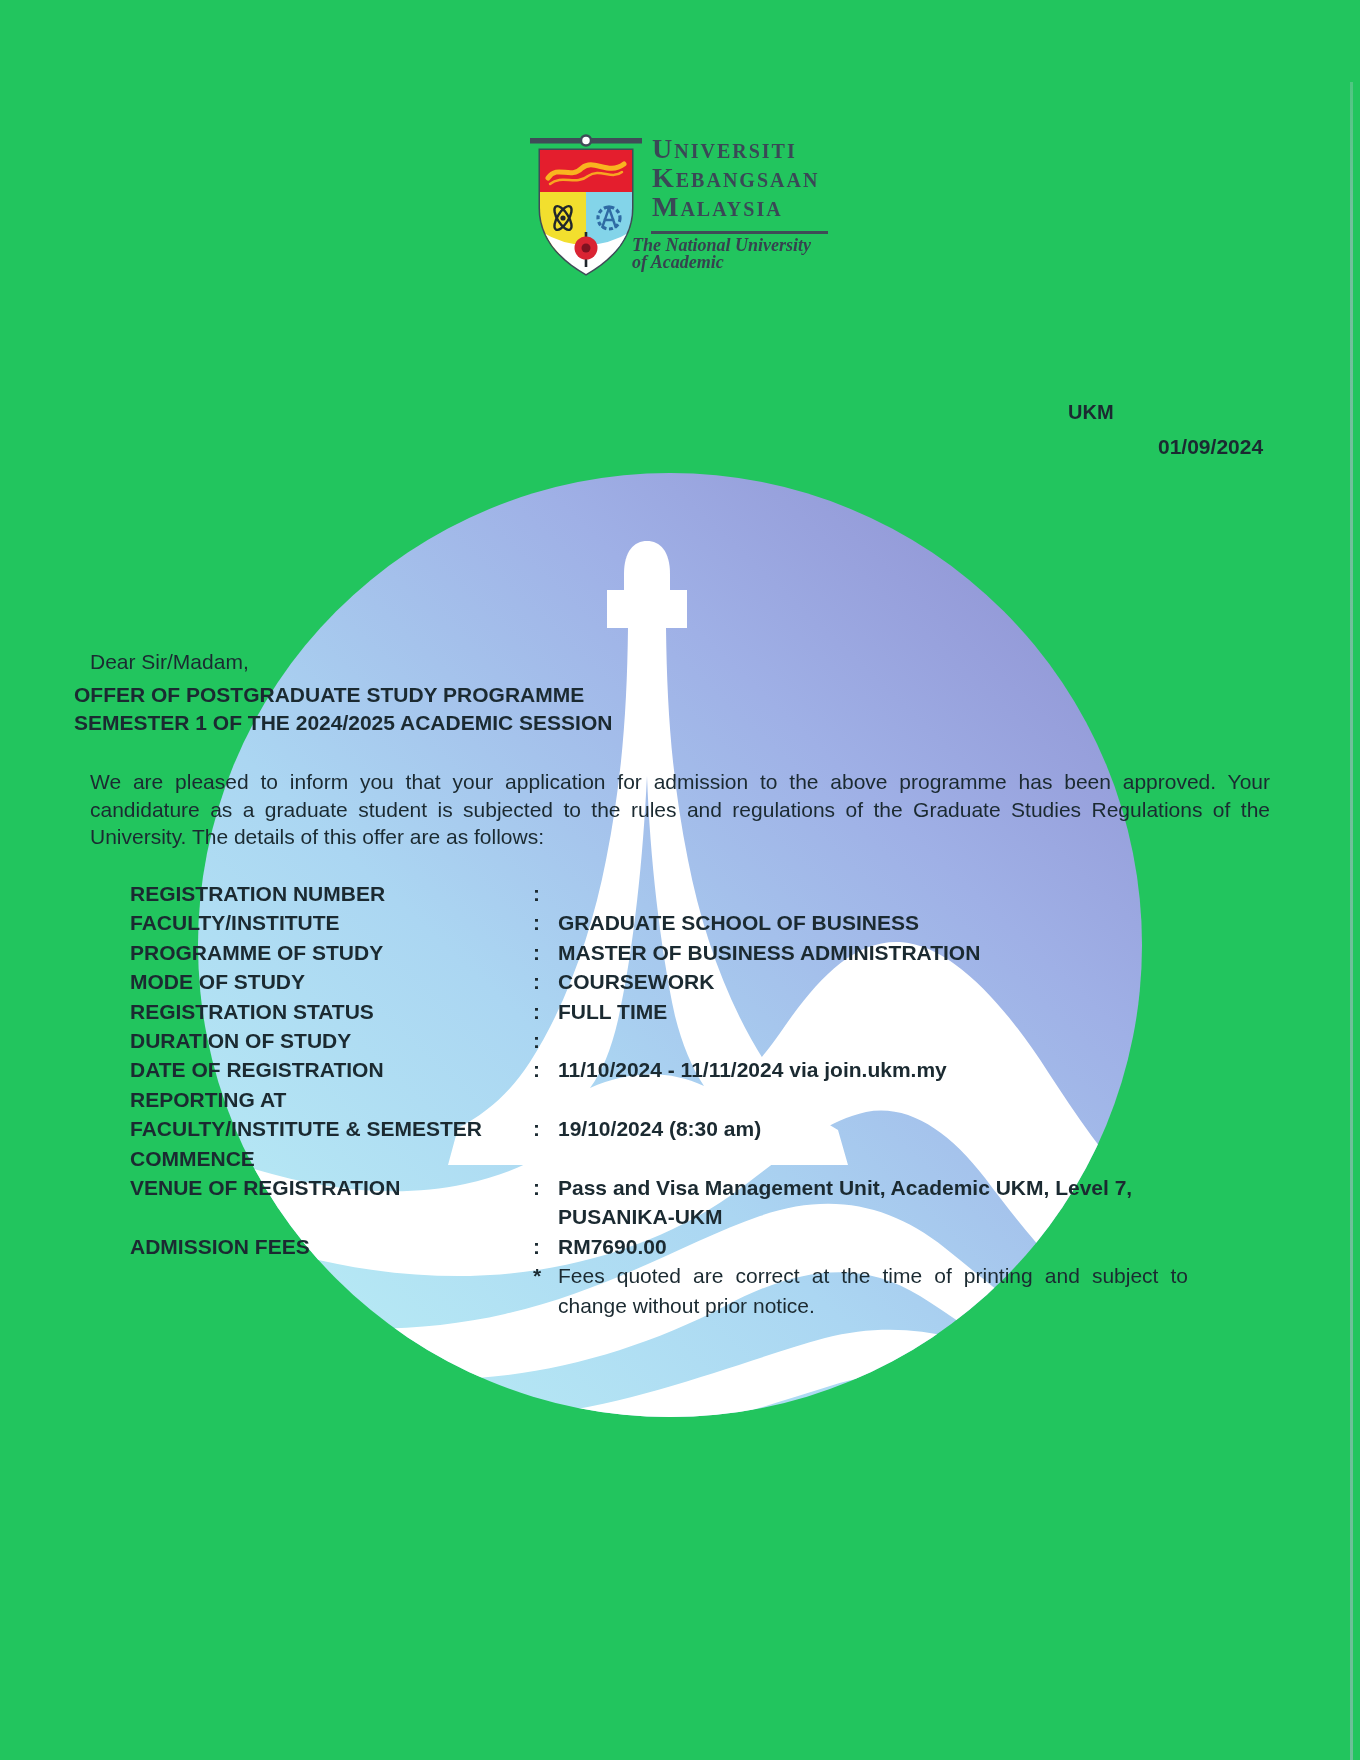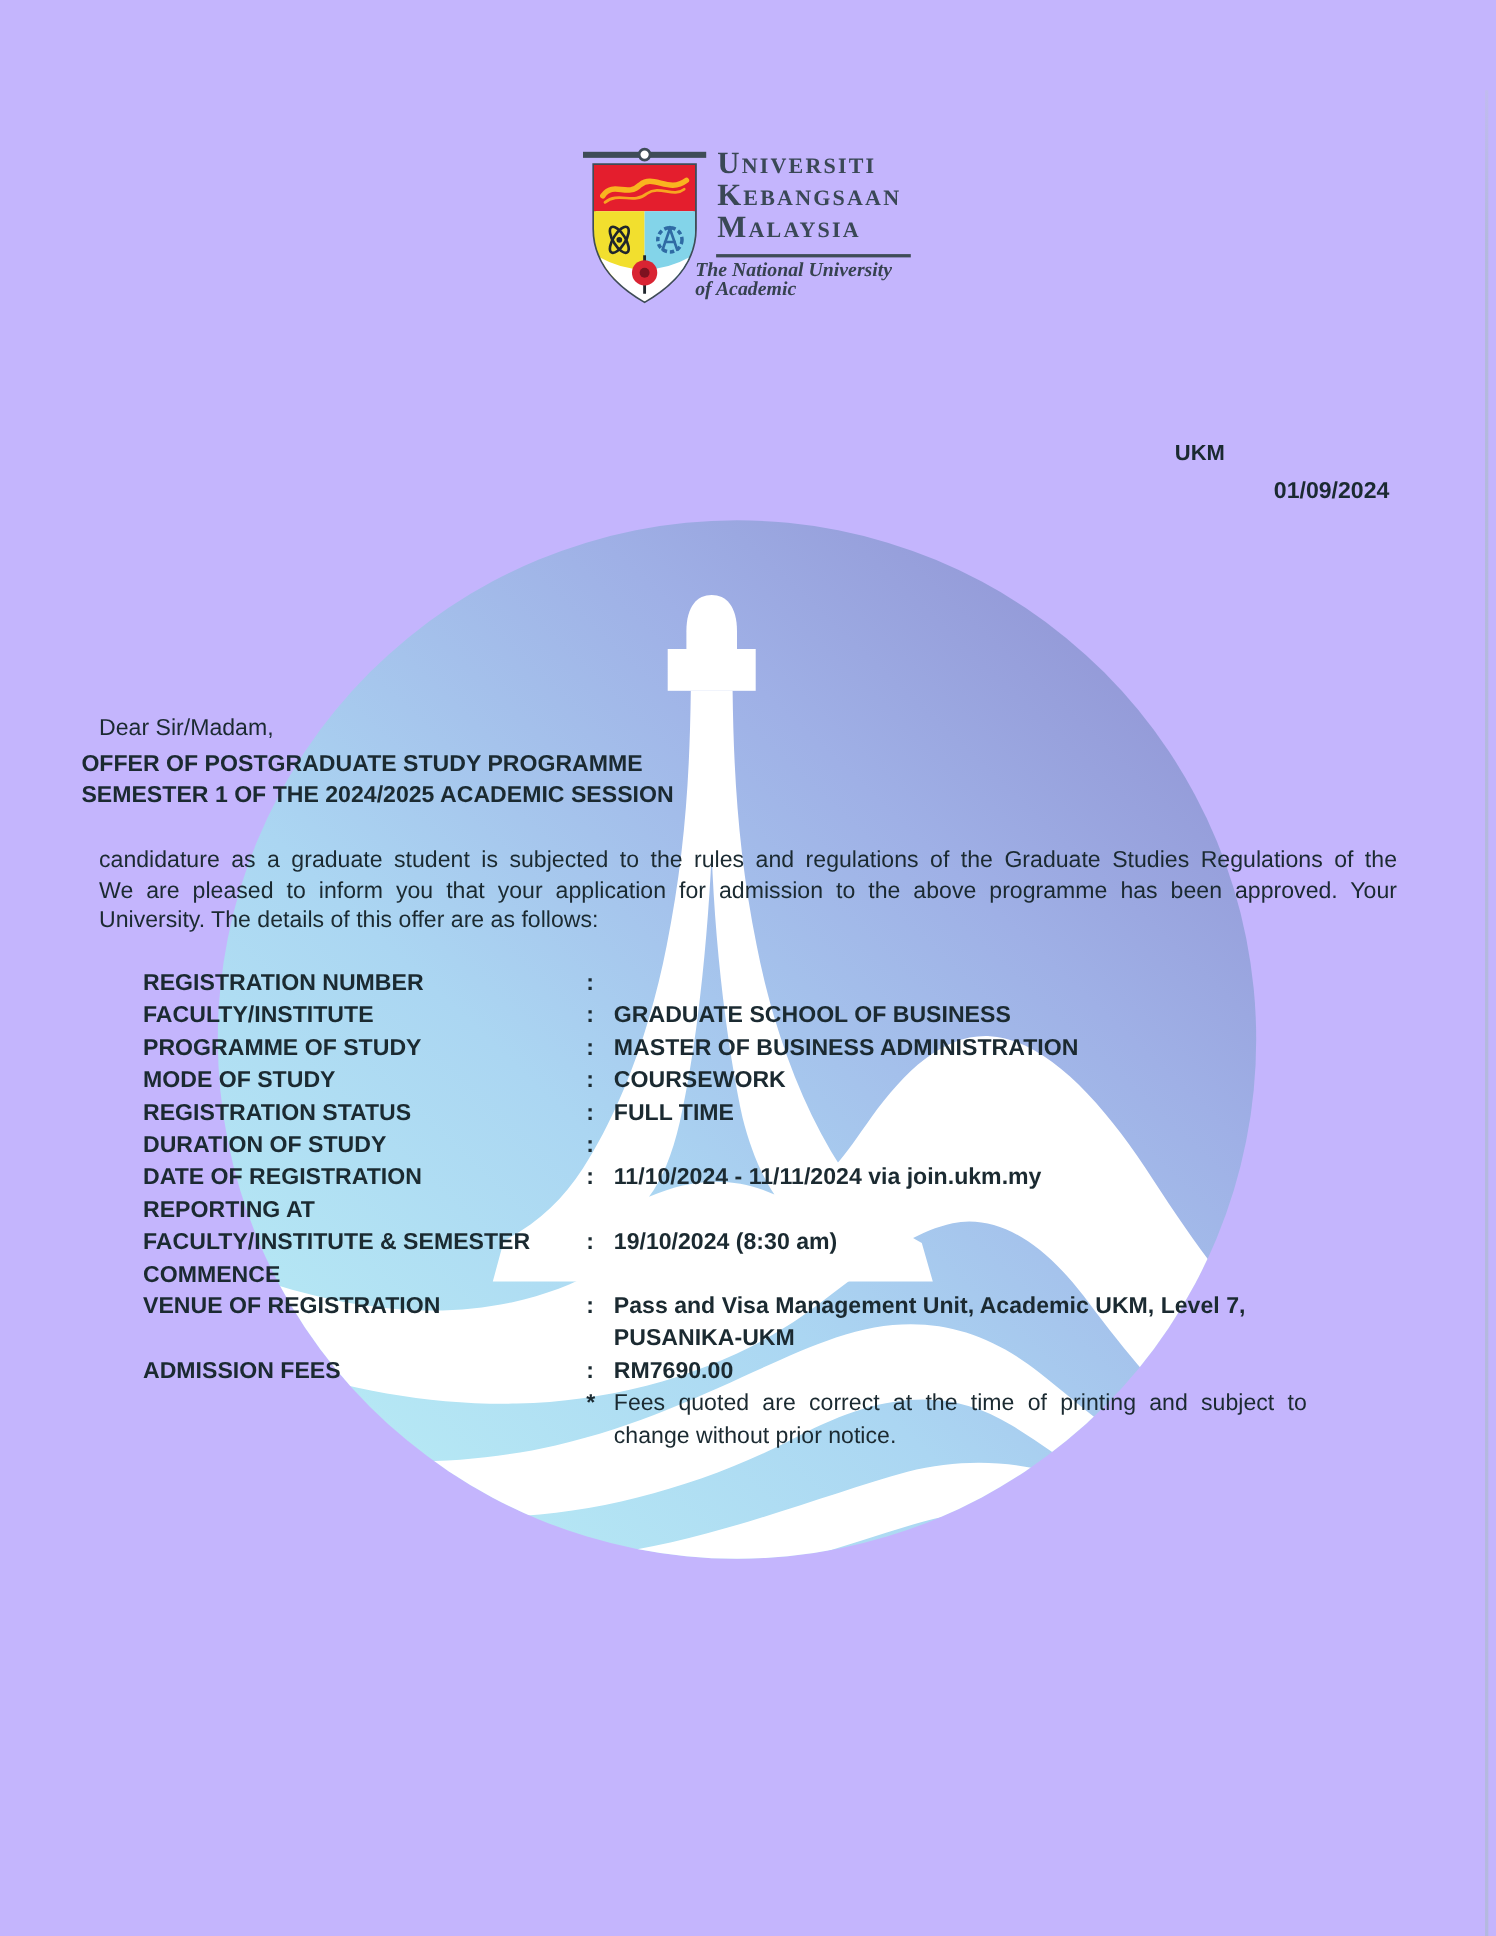--- a/index.html
+++ b/index.html
@@ -1,18 +1,18 @@
 <!DOCTYPE html>
 <html><head>
 <meta charset="utf-8">
 <style>
   html,body{margin:0;padding:0;}
   body{width:1360px;height:1760px;background:#ffffff;overflow:hidden;
        font-family:"Liberation Sans",sans-serif;color:#1b2a31;}
-  .page{position:relative;width:1360px;height:1760px;background:#c4b5fd;}
+  .page{position:relative;width:1360px;height:1760px;background:#22c55e;}
 
   
   .watermark{position:absolute;left:0;top:0;width:1360px;height:1760px;z-index:0;}
 
   
   .scan-edge{position:absolute;left:1350px;top:82px;width:3px;height:1678px;z-index:3;
      background:linear-gradient(to bottom,rgba(185,200,210,.30),rgba(168,188,199,.60) 8%,rgba(168,188,199,.55));}
 
   
   .logo-svg{position:absolute;left:528px;top:128px;width:116px;height:152px;z-index:2;}
@@ -177,22 +177,22 @@
   <div class="refdate">01/09/2024</div>
 
   <div class="z salutation">Dear Sir/Madam,</div>
 
   <div class="z subject">
     <div>OFFER OF POSTGRADUATE STUDY PROGRAMME</div>
     <div>SEMESTER 1 OF THE 2024/2025 ACADEMIC SESSION</div>
   </div>
 
   <div class="z para">
+      <span class="line just">We are pleased to inform you that your application for admission to the above programme has been approved. Your</span>
       <span class="line just">candidature as a graduate student is subjected to the rules and regulations of the Graduate Studies Regulations of the</span>
-      <span class="line just">We are pleased to inform you that your application for admission to the above programme has been approved. Your</span>
       <span class="line">University. The details of this offer are as follows:</span>
     </div>
 
   <div class="z details">
       <div class="row">
         <span class="lbl">REGISTRATION NUMBER</span>
         <span class="sep">:</span>
         <span class="val"></span>
       </div>
       <div class="row">

